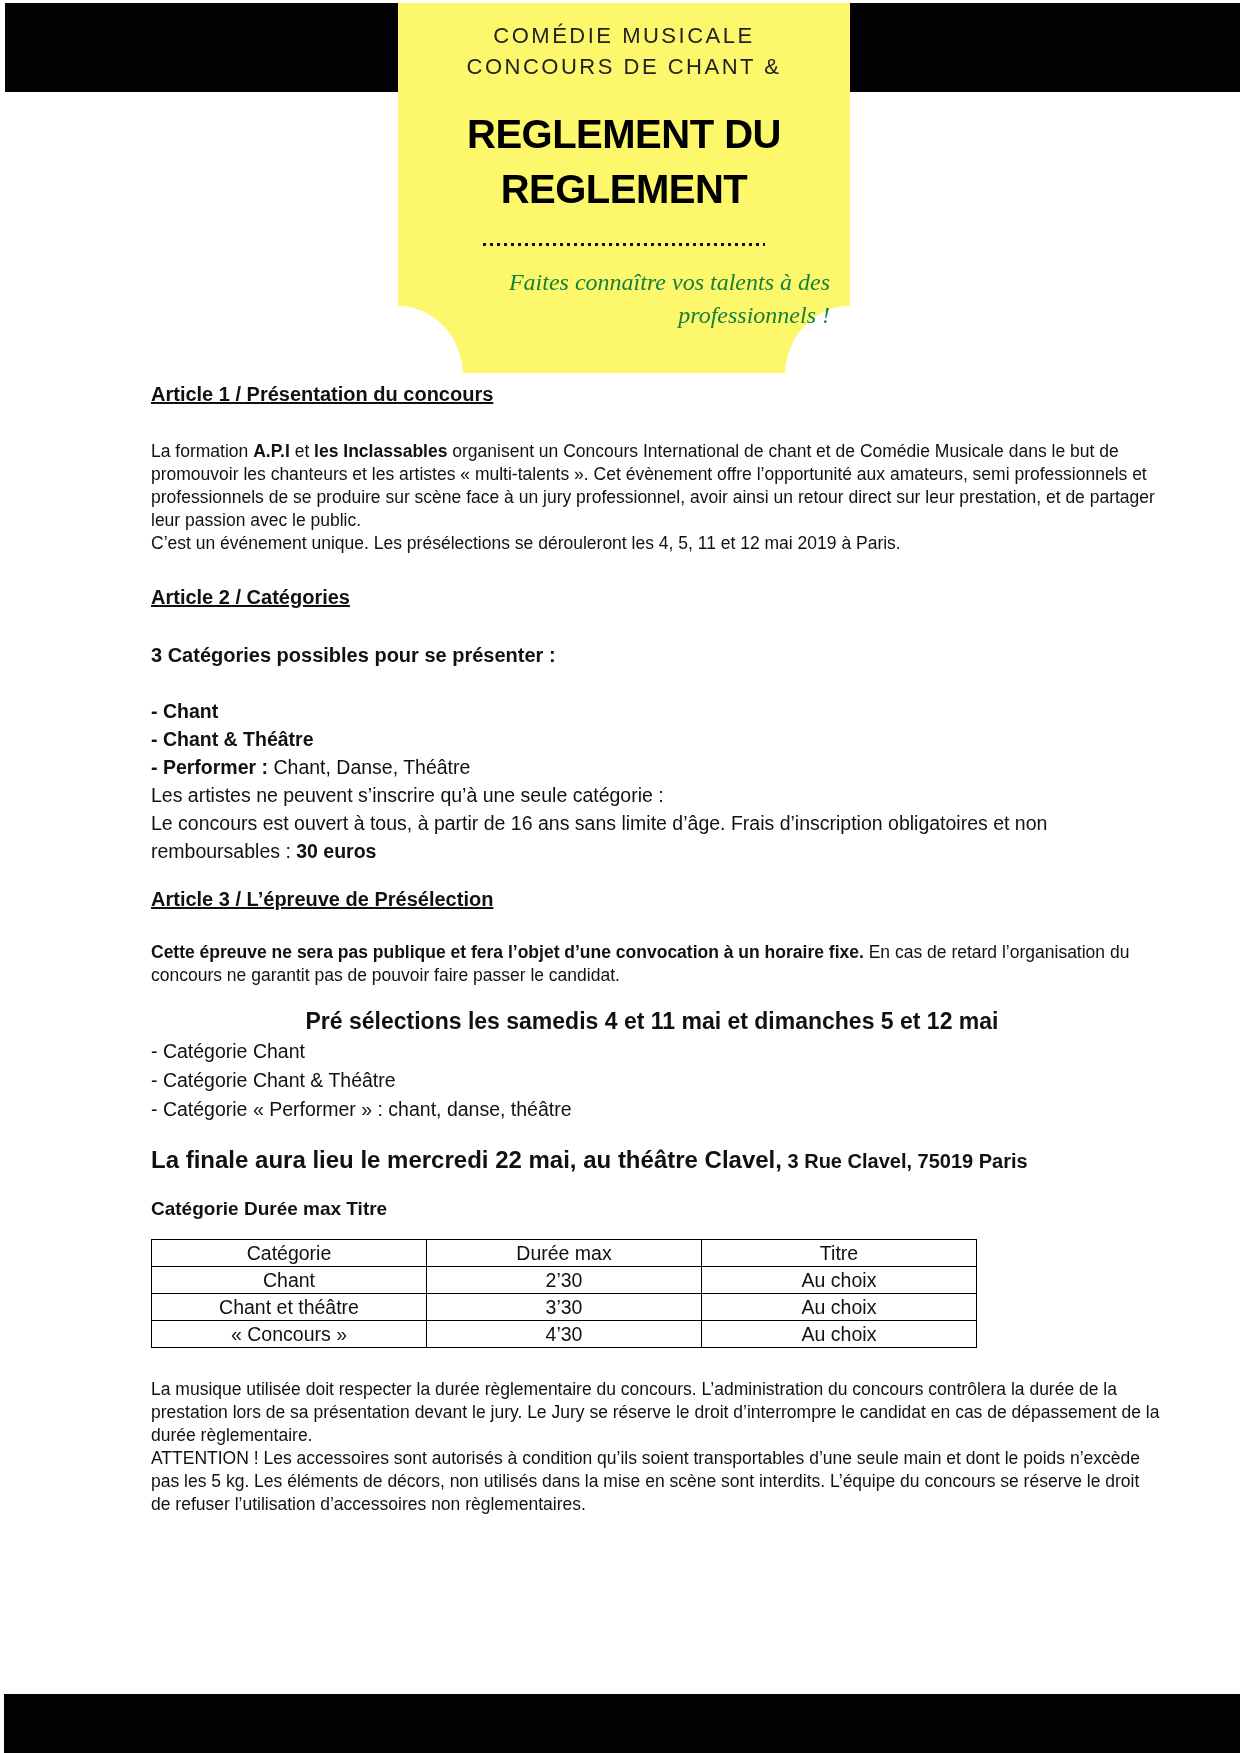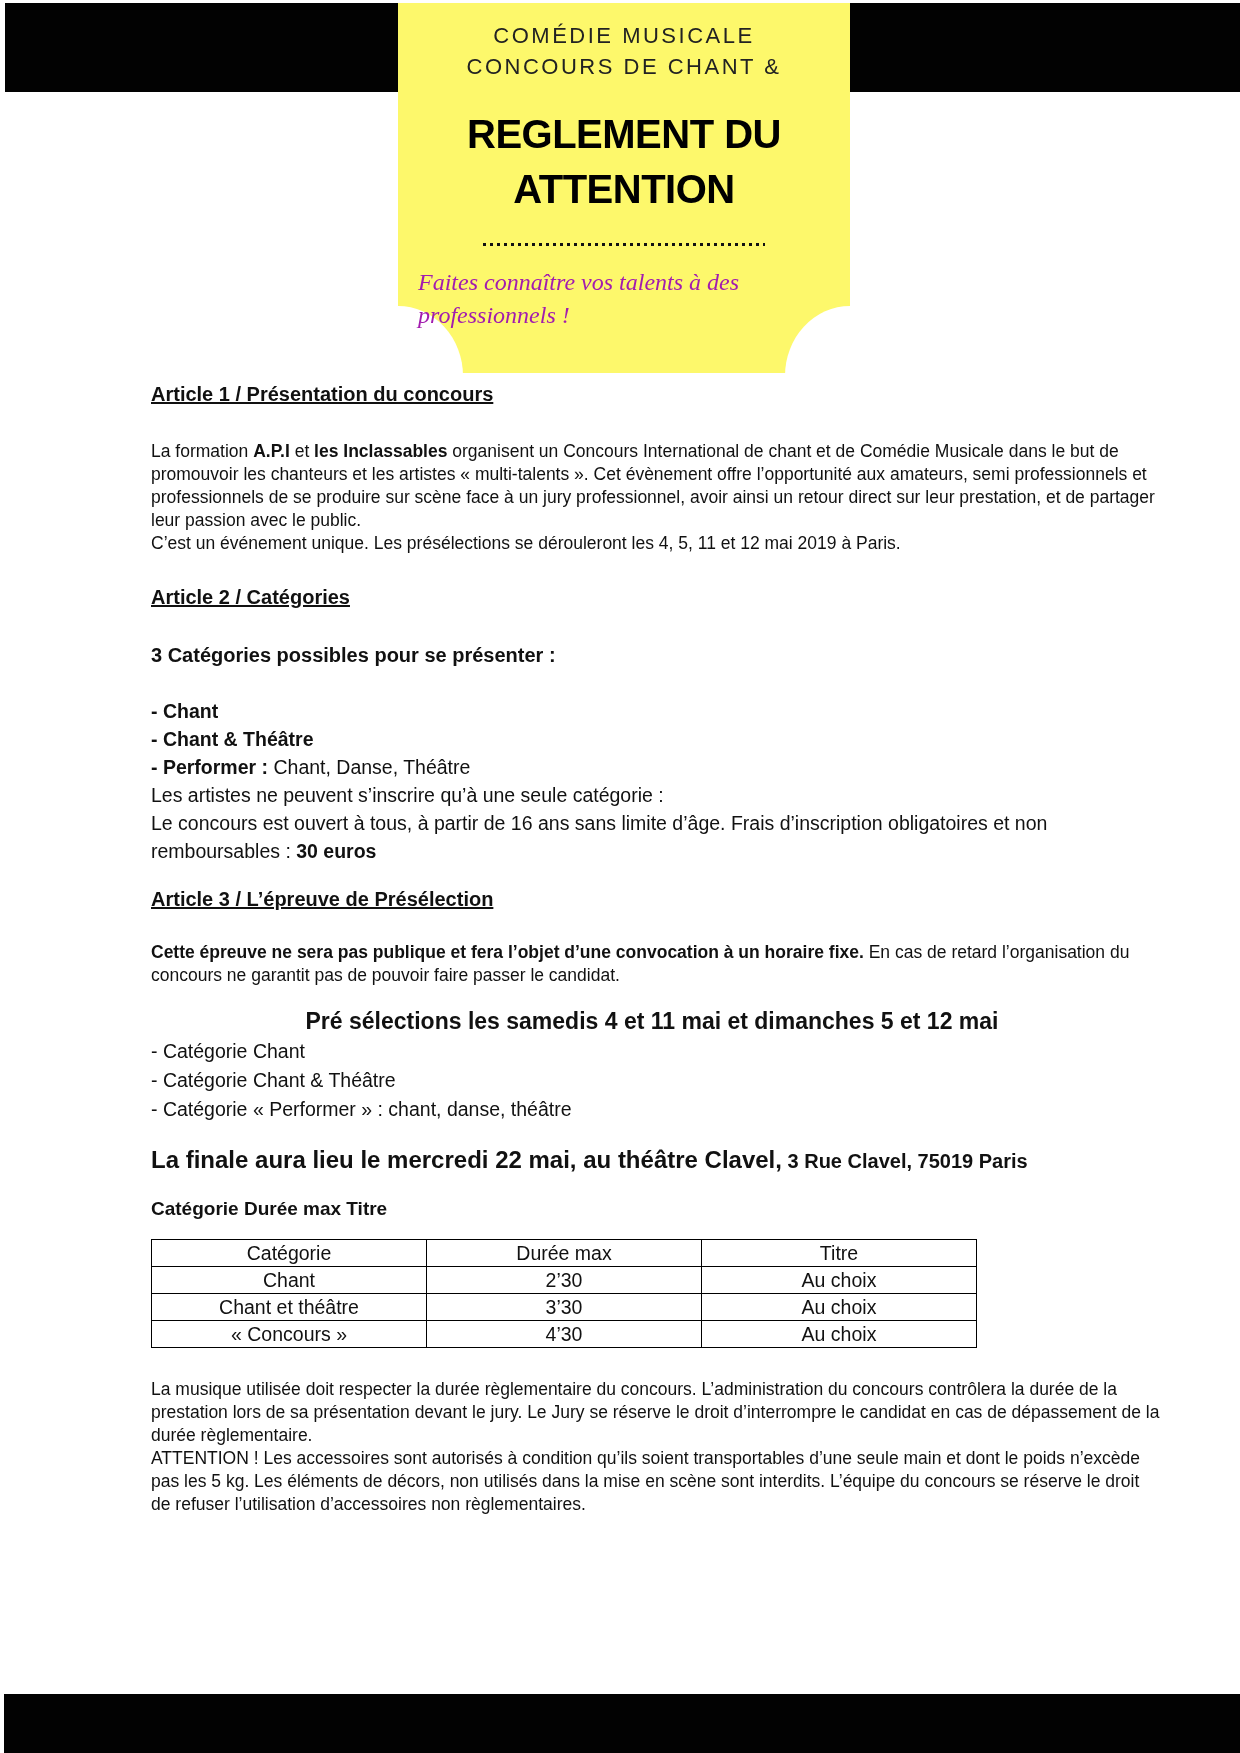--- a/index.html
+++ b/index.html
@@ -37,22 +37,22 @@
     text-align: center; font-size: 40px; font-weight: bold;
     line-height: 55px; color: #000; letter-spacing: -0.5px;
   }
   .card-dots {
     position: absolute; left: 83px; width: 284px; top: 239px; height: 5px;
     background-image: radial-gradient(circle, #111 1.6px, transparent 1.8px);
     background-size: 7px 5px; background-repeat: repeat-x;
   }
   .card-tagline {
     position: absolute; left: 20px; right: 20px; top: 263px;
-    text-align: left; font-family: "Liberation Serif", "DejaVu Serif", serif;
-    font-style: italic; font-size: 24px; line-height: 33px; color: #a21caf;
+    text-align: right; font-family: "Liberation Serif", "DejaVu Serif", serif;
+    font-style: italic; font-size: 24px; line-height: 33px; color: #15803d;
   }
   .content {
     position: absolute; left: 119px; top: 380px; width: 1010px;
     font-size: 17.5px; line-height: 23px; margin-left: 32px;
   }
   .h-article {
     font-weight: bold; text-decoration: underline; font-size: 20px;
     margin: 0; line-height: 28px;
   }
   p { margin: 0; }
@@ -82,21 +82,21 @@
 
 <div class="card">
   <div class="notch left"></div>
   <div class="notch right"></div>
   <div class="card-kicker">
     <div>COMÉDIE MUSICALE</div>
     <div>CONCOURS DE CHANT &amp;</div>
   </div>
   <div class="card-title">
     <div>REGLEMENT DU</div>
-    <div>ATTENTION</div>
+    <div>REGLEMENT</div>
   </div>
   <div class="card-dots"></div>
   <div class="card-tagline">
     <div>Faites connaître vos talents à des</div>
     <div>professionnels !</div>
   </div>
 </div>
 
 <div class="content">
 

